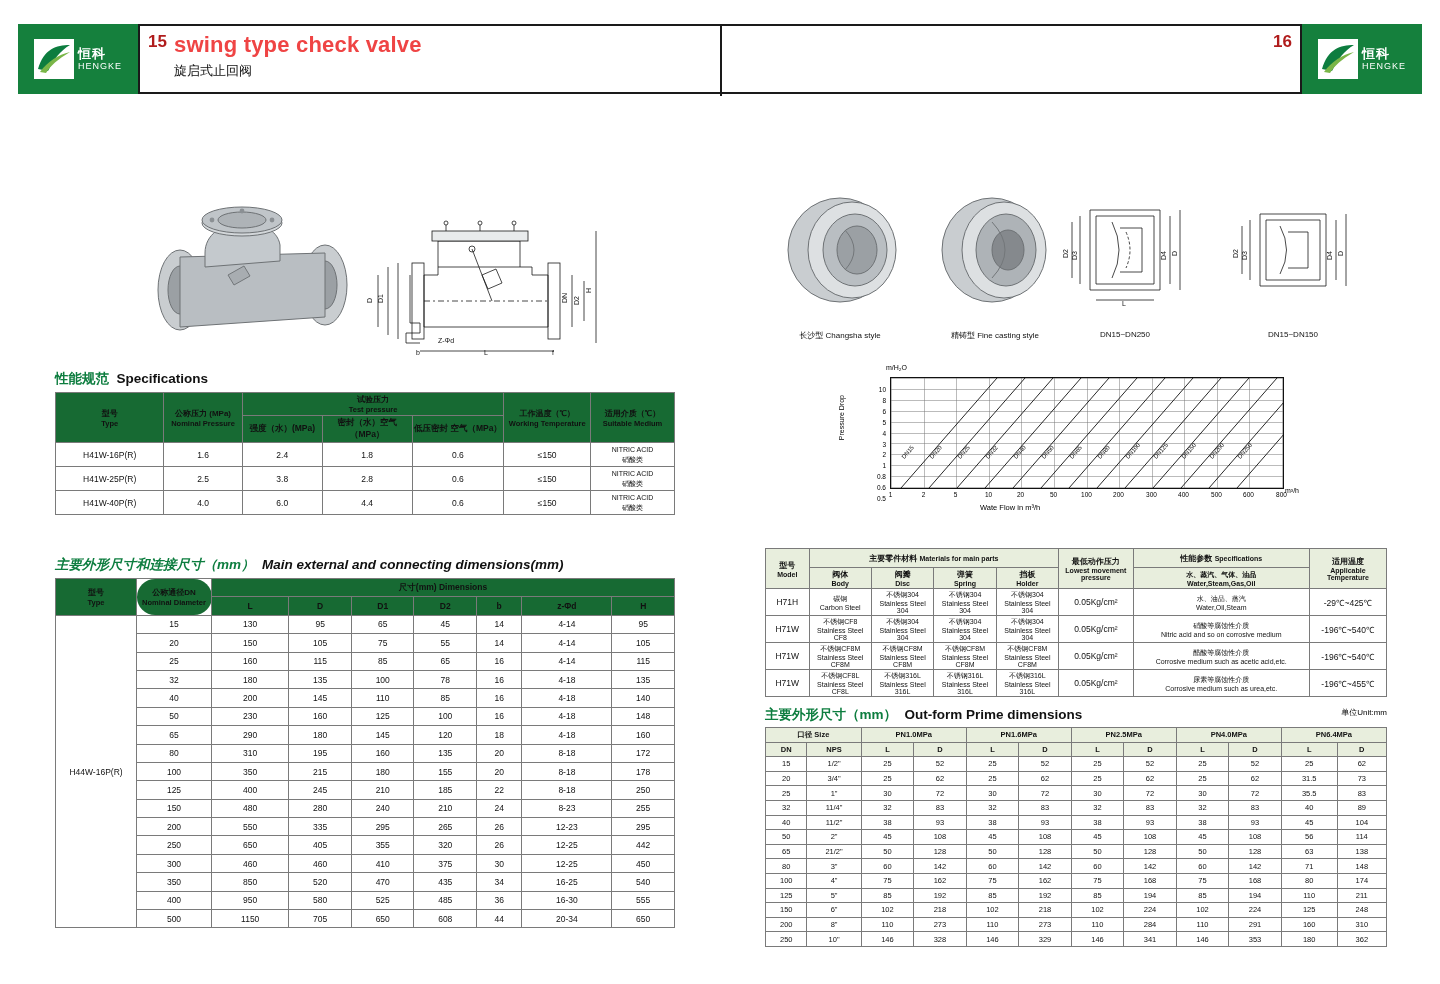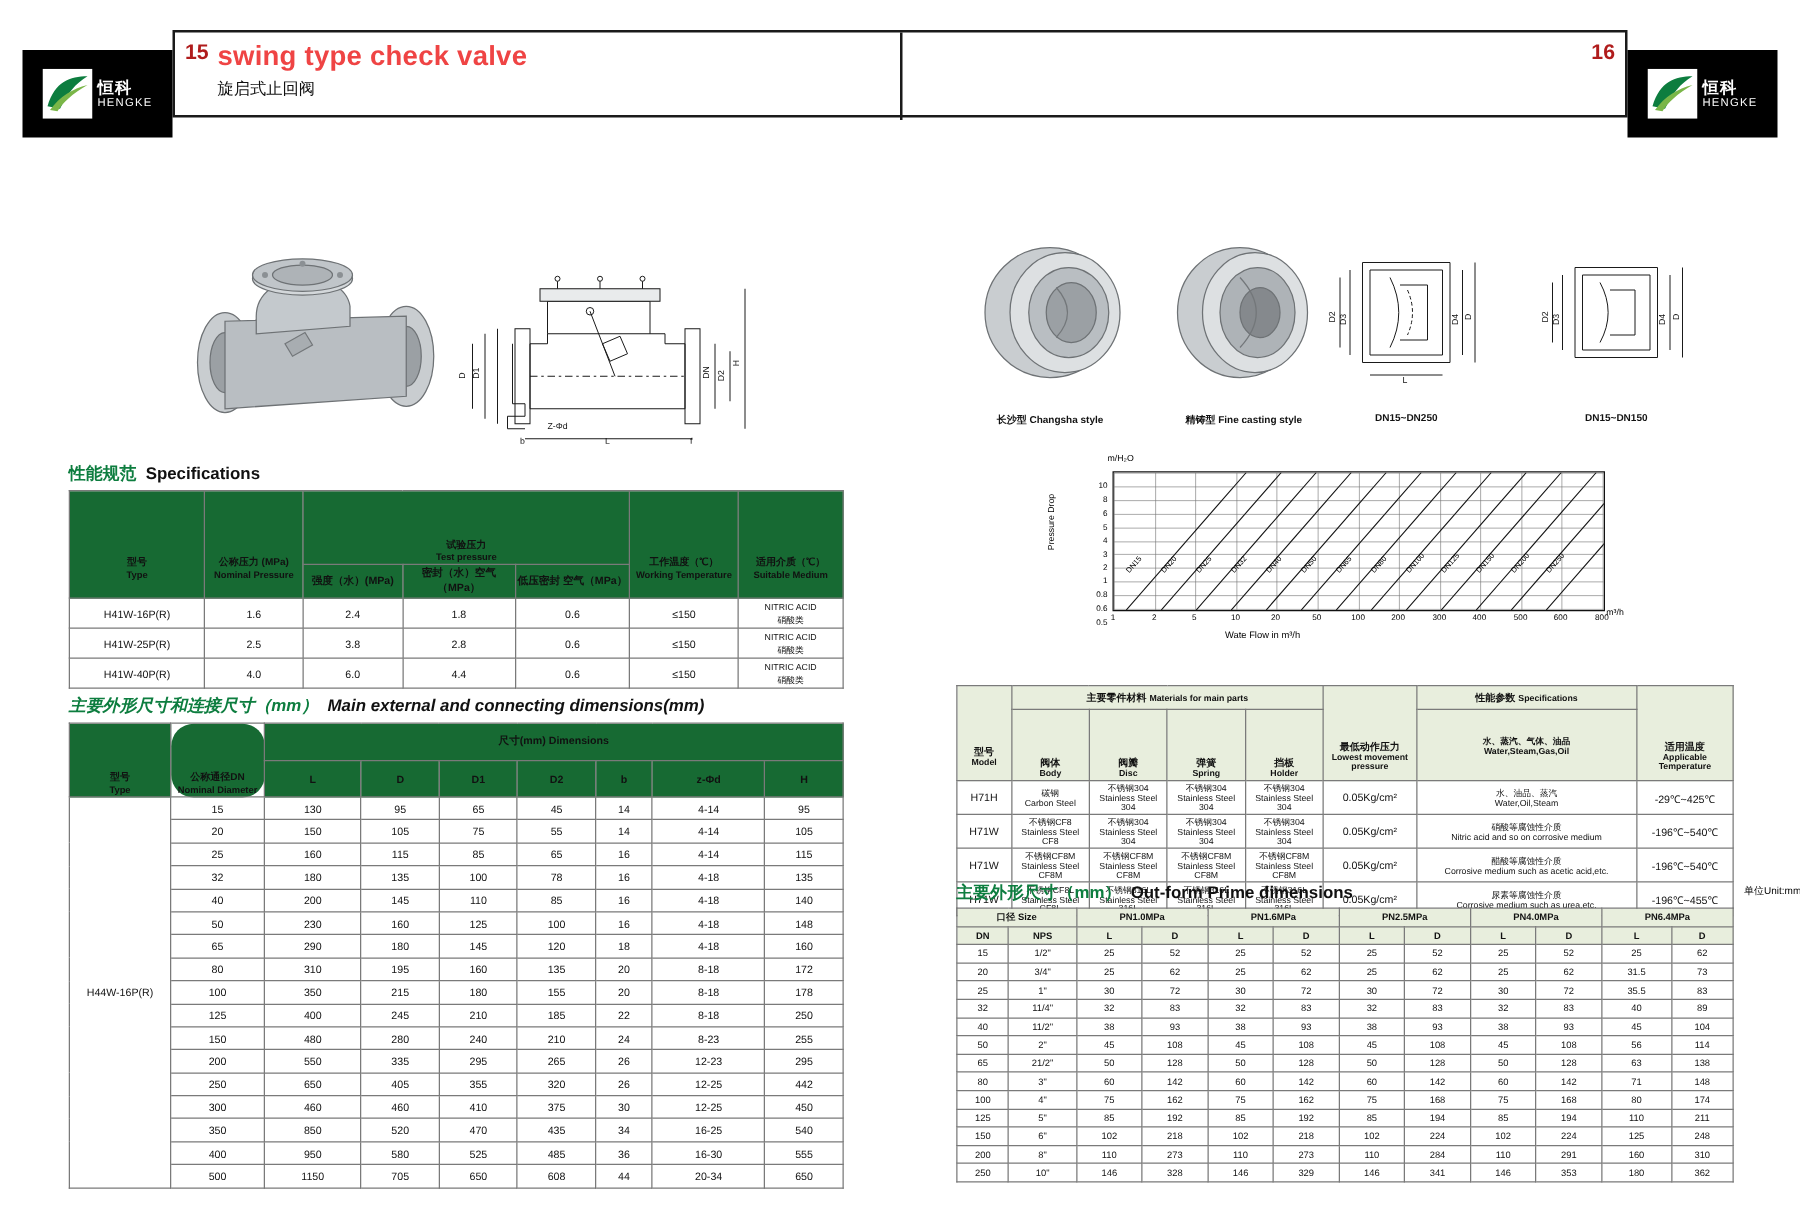--- a/index.html
+++ b/index.html
@@ -1,21 +1,21 @@
 <!DOCTYPE html>
 <html><head>
 <meta charset="utf-8">
 <style>
   html,body{margin:0;padding:0;}
   body{width:1440px;height:984px;background:#fff;font-family:"Liberation Sans",sans-serif;color:#000;overflow:hidden;position:relative;}
   .page{position:absolute;inset:0;}
 
   
   .hdr{position:absolute;left:0;top:24px;width:1440px;height:70px;}
-  .logo-box{position:absolute;top:0;width:120px;height:70px;background:#000000;margin-top:16px;}
+  .logo-box{position:absolute;top:0;width:120px;height:70px;background:#15803d;}
   .logo-left{left:18px;}
   .logo-right{right:18px;}
   .logo-inner{position:absolute;left:0;top:0;width:120px;height:70px;display:flex;align-items:center;justify-content:center;gap:4px;}
   .logo-mark{width:40px;height:40px;position:relative;}
   .logo-mark svg{display:block;}
   .logo-cn{color:#fff;font-size:13px;font-weight:bold;letter-spacing:1px;line-height:1.1;}
   .logo-en{color:#fff;font-size:9px;letter-spacing:1px;}
   .logo-txt{display:flex;flex-direction:column;align-items:flex-start;}
 
   .hdr-bar{position:absolute;left:138px;top:0;width:1164px;height:70px;border:2px solid #1a1a1a;box-sizing:border-box;display:flex;}
@@ -28,47 +28,47 @@
   .hdr-t2{font-size:13px;color:#111;margin-top:4px;}
   .hdr-sep{position:absolute;left:50%;top:0;width:2px;height:70px;background:#1a1a1a;}
 
   
   .sec-title{font-size:13.5px;font-weight:bold;color:#0d7d3f;}
   .sec-title .en{color:#111;}
   table{border-collapse:collapse;}
   .tbl td,.tbl th{border:1px solid #7a7a7a;text-align:center;vertical-align:middle;font-size:8.5px;color:#111;}
   .hd{background:#e8eedd;font-weight:bold;}
   .hd-dark{background:#176a33;color:#fff;font-weight:bold;}
-  .cn{font-size:8px;margin-top:36px;}
+  .cn{font-size:8px;}
   .small{font-size:7.5px;}
   .tiny{font-size:7px;}
 
   
   .fig-left{position:absolute;left:120px;top:175px;width:520px;height:180px;}
   .fig-right{position:absolute;left:760px;top:170px;width:640px;height:190px;}
 
-  .cap{font-size:8px;text-align:center;color:#111;font-weight:bold;}
+  .cap{font-size:8px;text-align:center;color:#111;}
 
   
   .vlabel{writing-mode:vertical-rl;transform:rotate(180deg);}
 
   
   .spec-wrap{position:absolute;left:55px;top:370px;width:620px;}
   .spec-tbl{width:620px;}
   .spec-tbl td{height:17px;}
   .dim-wrap{position:absolute;left:55px;top:556px;width:620px;}
   .dim-tbl{width:620px;}
   .dim-tbl td{height:15.4px;}
 
   
   .chart-wrap{position:absolute;left:830px;top:365px;width:470px;height:160px;}
   .mat-wrap{position:absolute;left:765px;top:548px;width:622px;}
   .mat-tbl{width:622px;}
   .mat-tbl td{height:16px;}
-  .out-wrap{position:absolute;left:765px;top:705px;width:676px;}
+  .out-wrap{position:absolute;left:765px;top:705px;width:622px;}
   .out-tbl{width:622px;}
   .out-tbl td{height:11.6px;font-size:7.5px;}
   .unit{position:absolute;right:0;top:2px;font-size:8px;}
 
   
   .chart-box{position:absolute;left:60px;top:12px;width:392px;height:110px;border:1px solid #111;background:#fff;}
   .ytick{position:absolute;right:2px;font-size:6.5px;line-height:1;transform:translateY(-50%);}
   .xtick{position:absolute;top:2px;font-size:6.5px;transform:translateX(-50%);}
   .dnlab{position:absolute;font-size:6px;white-space:nowrap;transform-origin:left bottom;}
 </style>

